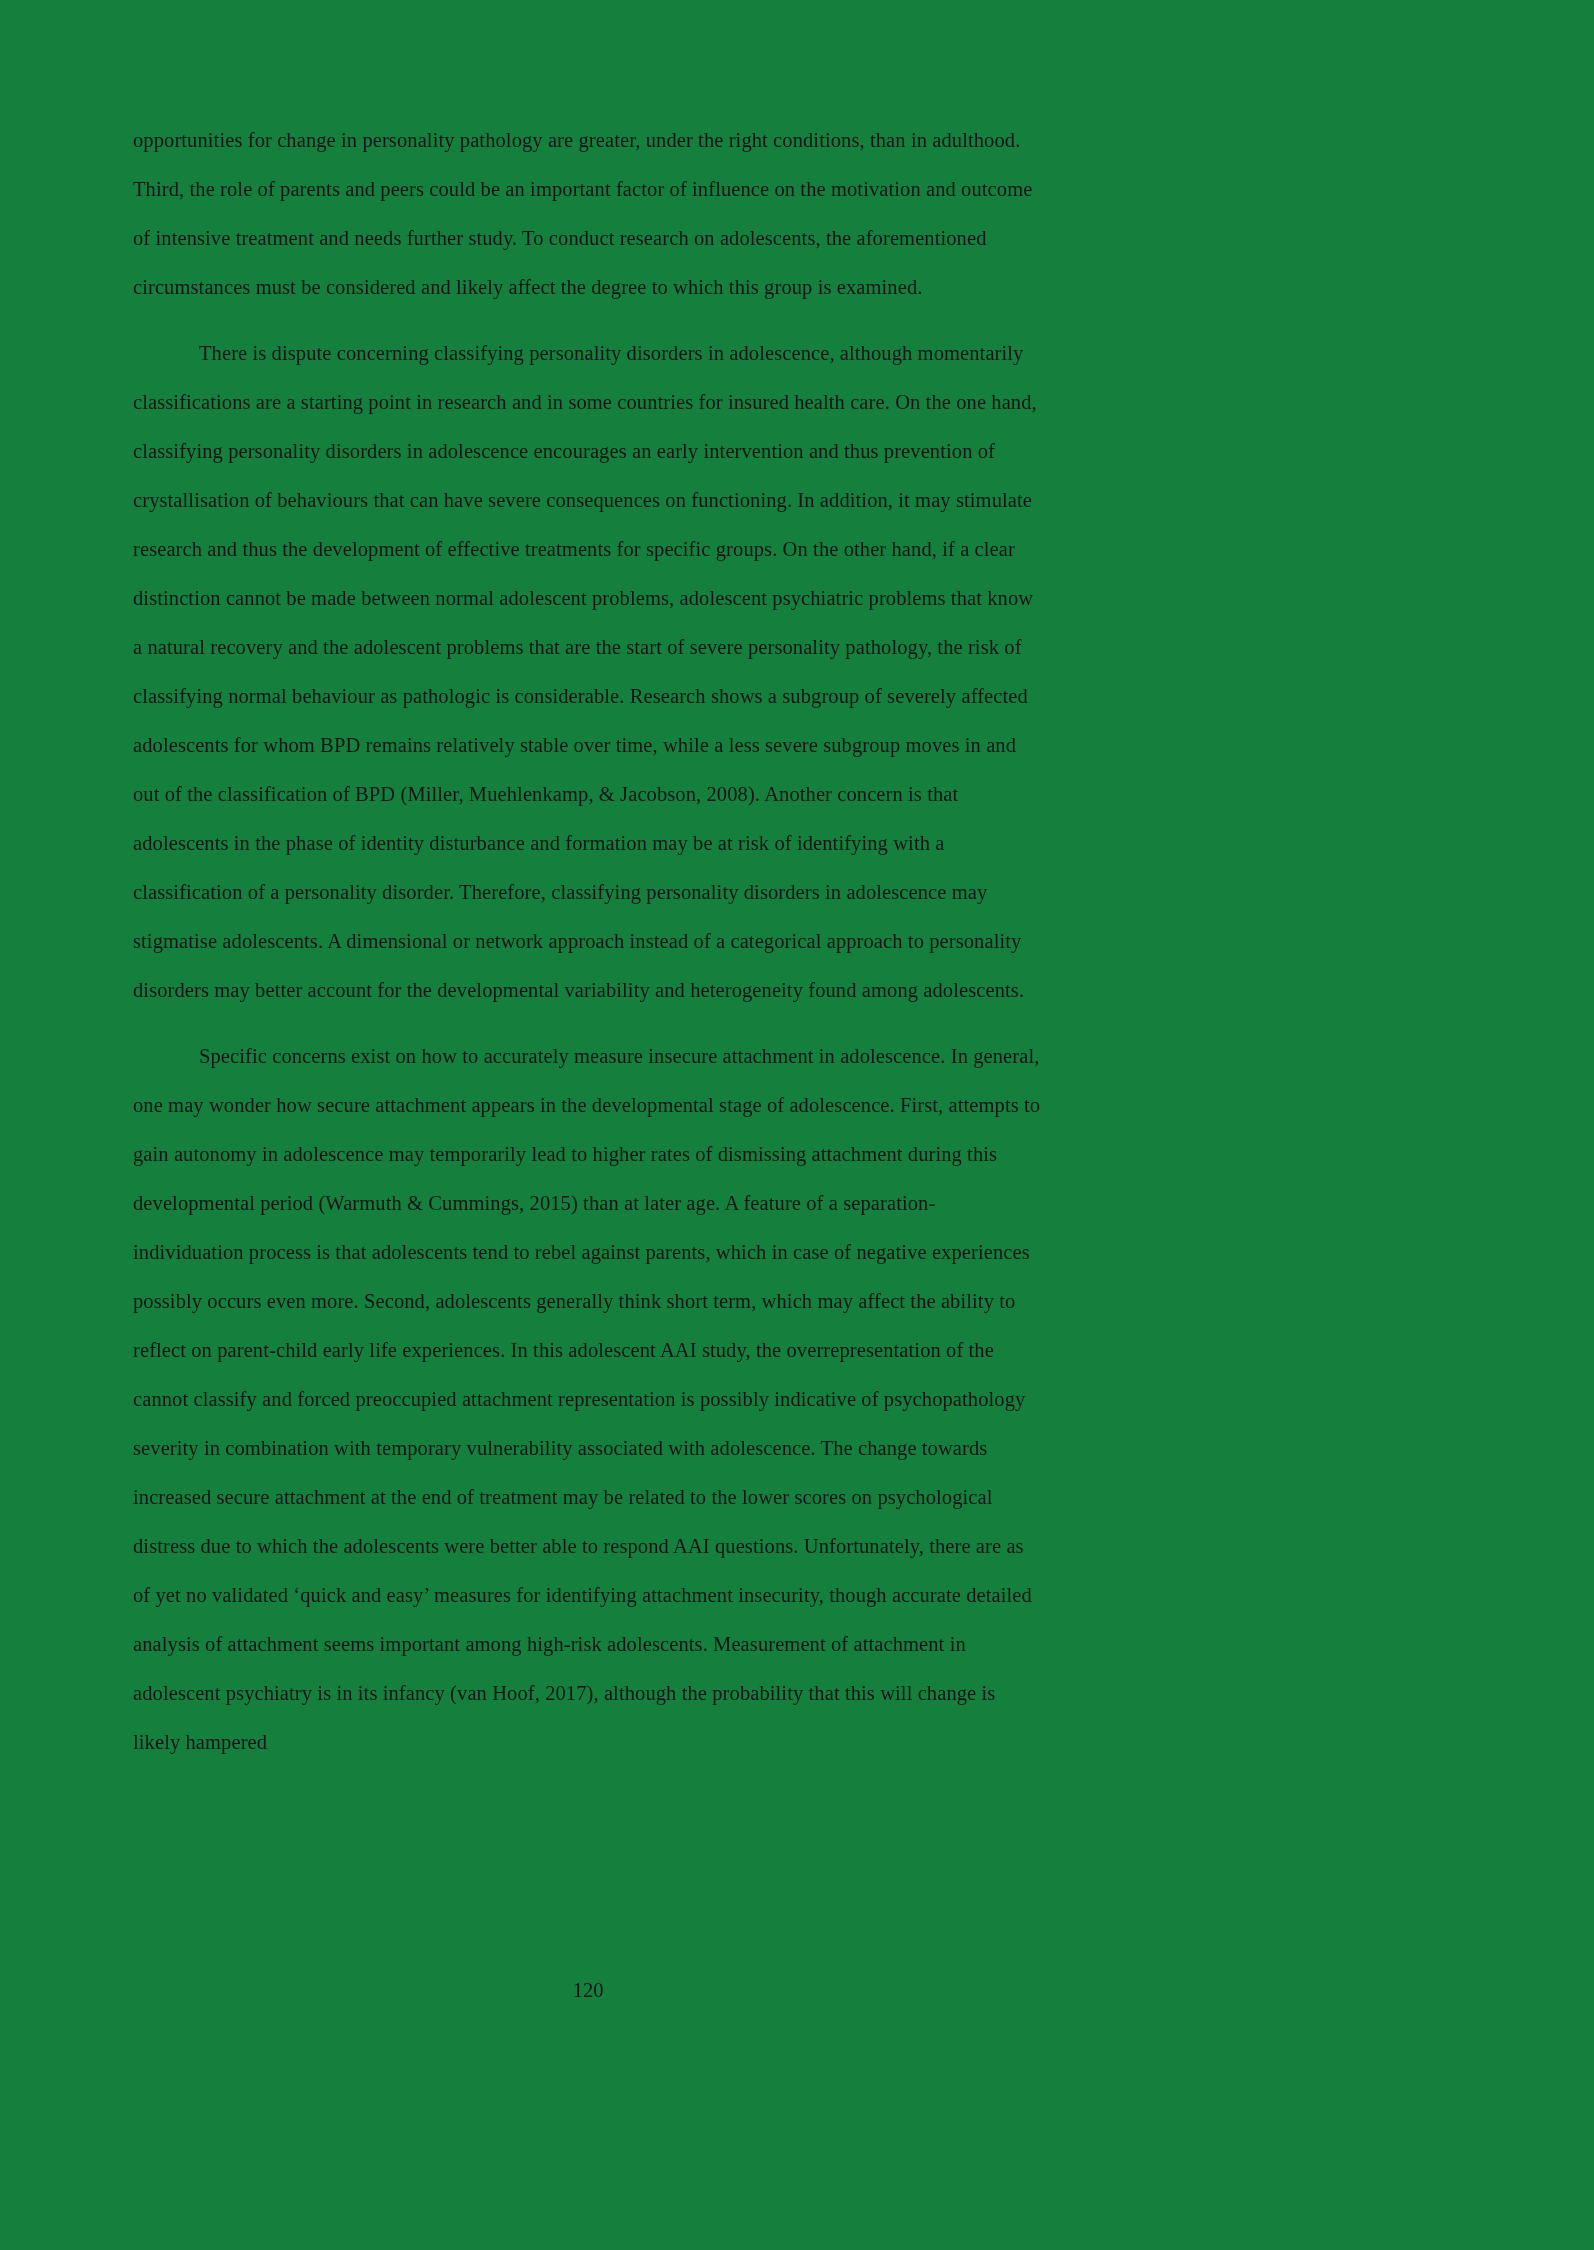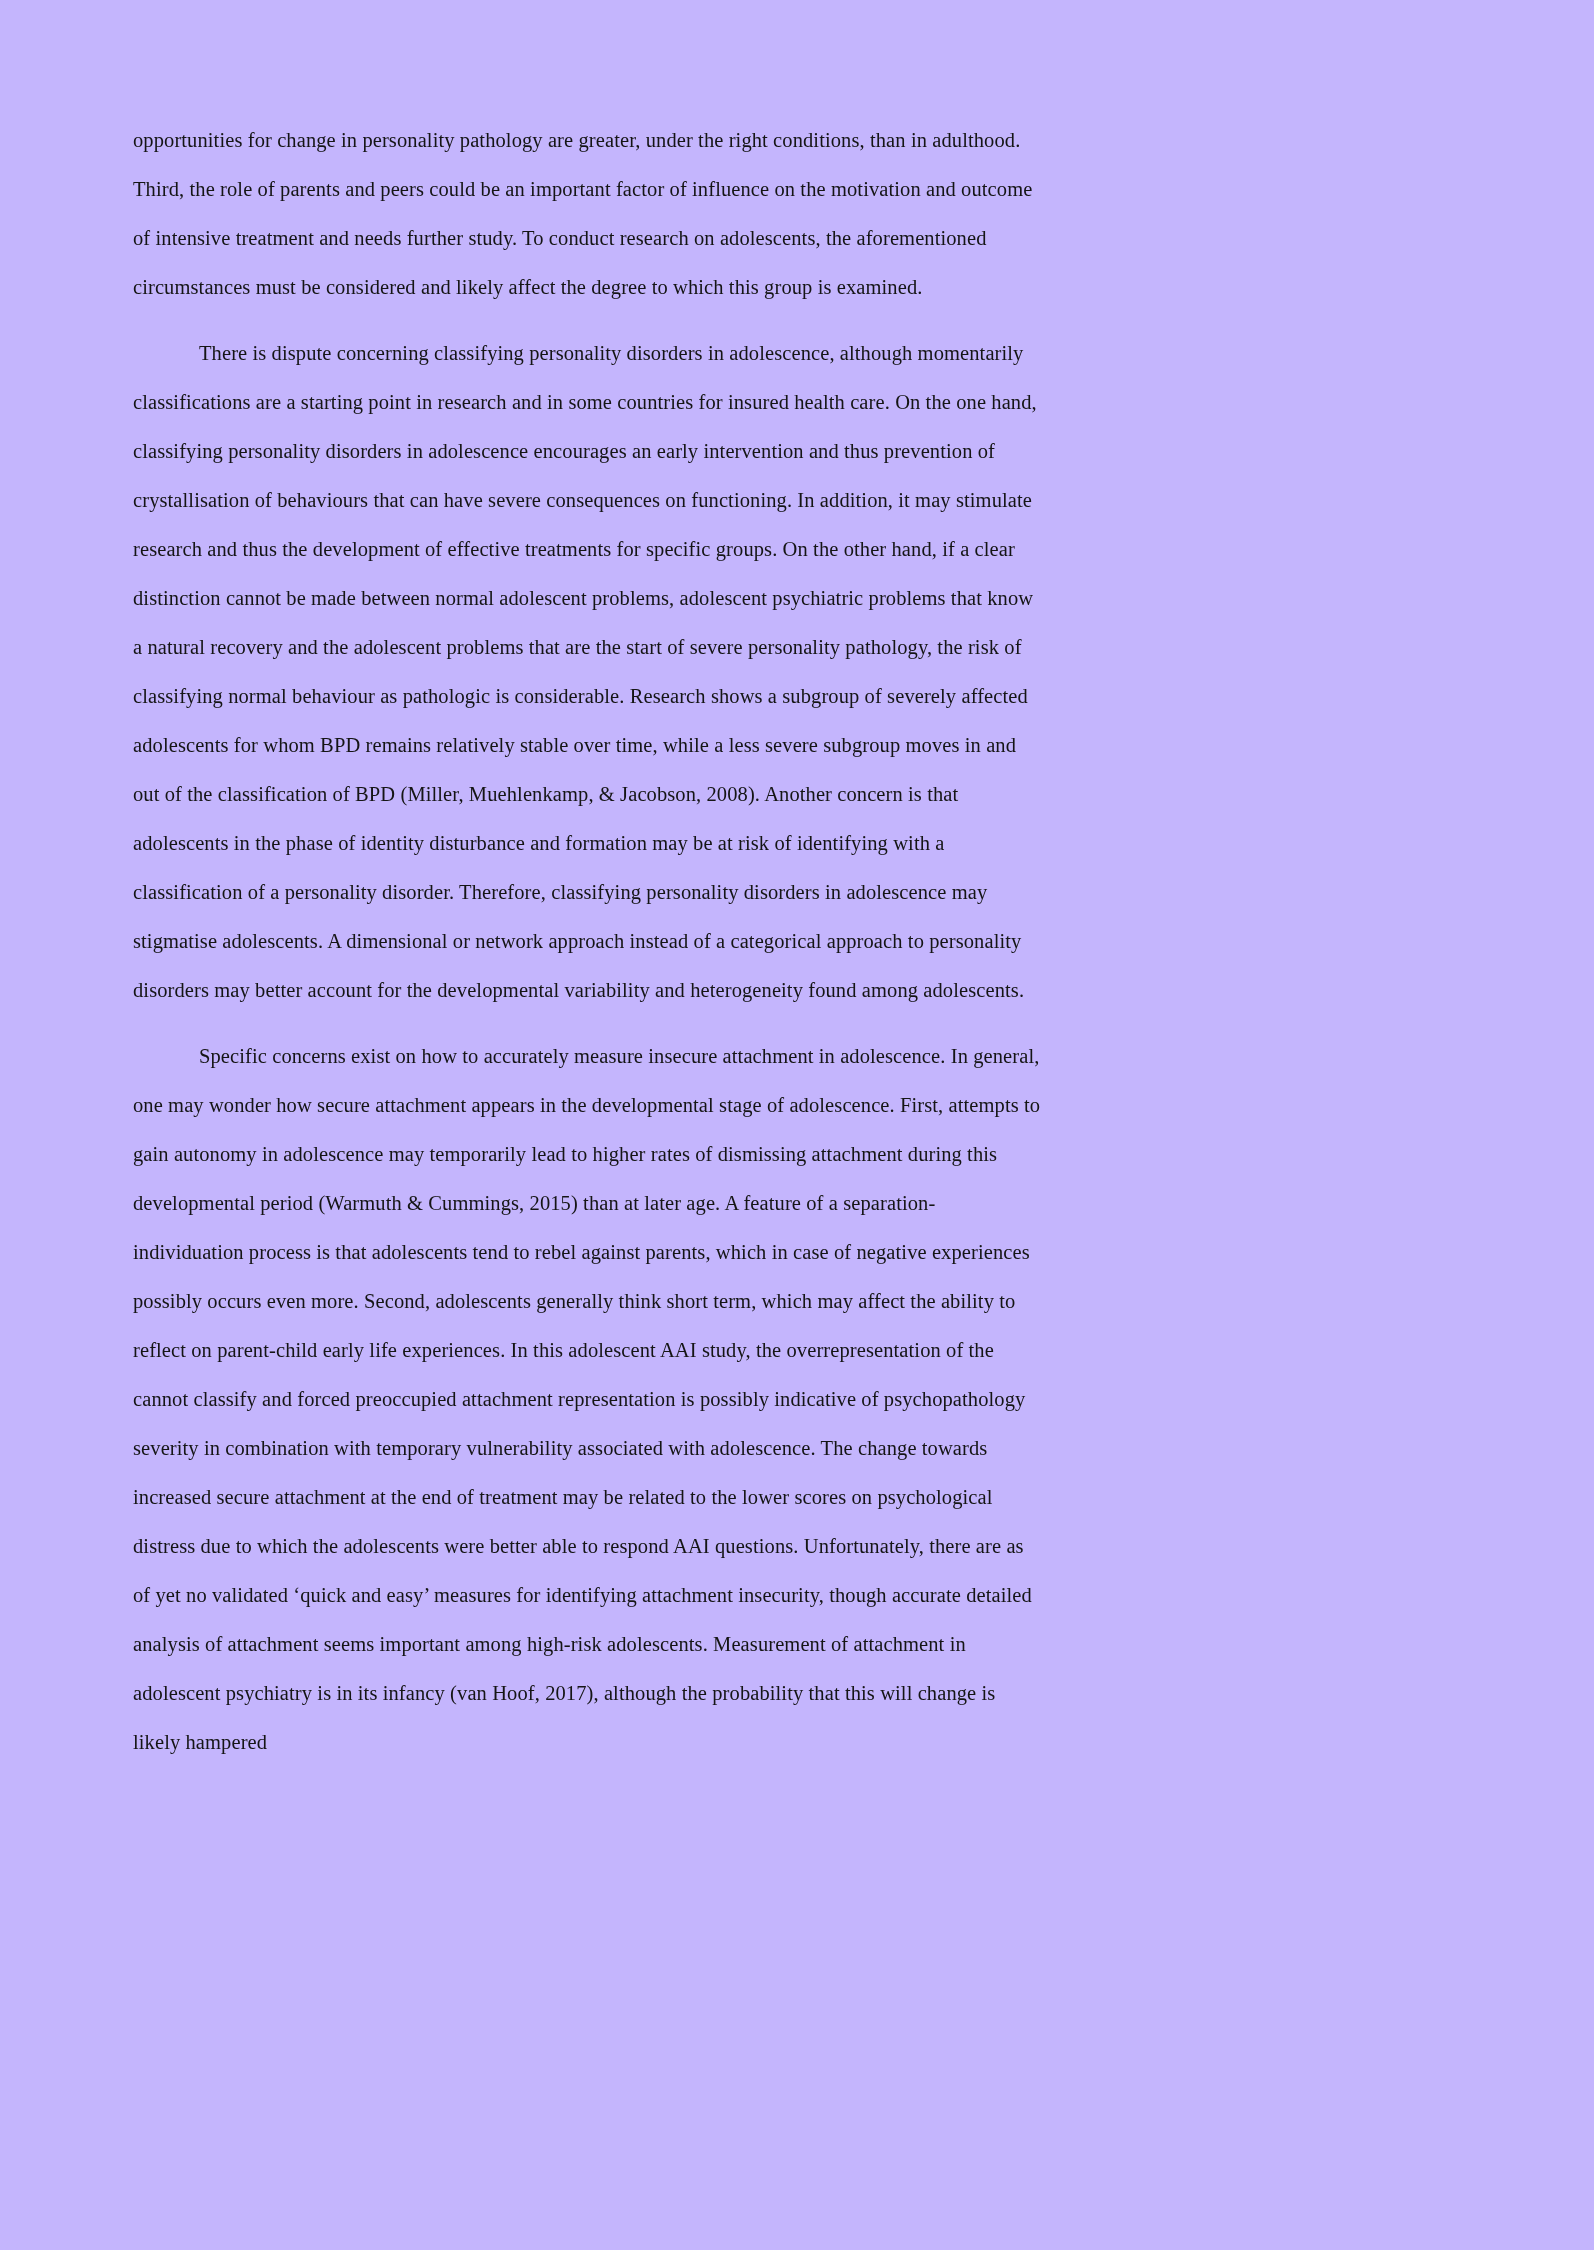--- a/index.html
+++ b/index.html
@@ -10,21 +10,21 @@
     width: 1594px;
     height: 2250px;
     background: #ffffff;
     position: relative;
     font-family: "Liberation Serif", "DejaVu Serif", serif;
     color: #151515;
   }
   .page {
     position: absolute;
     inset: 0;
-    background: #c4b5fd;
+    background: #15803d;
   }
   .page-content {
     position: absolute;
     left: 133px;
     top: 116px;
     width: 910px;
     font-size: 20.5px;
     line-height: 49px;
     text-align: left;
     letter-spacing: 0.1px;
@@ -51,13 +51,14 @@
 </style>
 </head>
 <body>
 
 <div class="page">
   <main class="page-content">
     <p class="para">opportunities for change in personality pathology are greater, under the right conditions, than in adulthood. Third, the role of parents and peers could be an important factor of influence on the motivation and outcome of intensive treatment and needs further study. To conduct research on adolescents, the aforementioned circumstances must be considered and likely affect the degree to which this group is examined.</p>
     <p class="para indented">There is dispute concerning classifying personality disorders in adolescence, although momentarily classifications are a starting point in research and in some countries for insured health care. On the one hand, classifying personality disorders in adolescence encourages an early intervention and thus prevention of crystallisation of behaviours that can have severe consequences on functioning. In addition, it may stimulate research and thus the development of effective treatments for specific groups. On the other hand, if a clear distinction cannot be made between normal adolescent problems, adolescent psychiatric problems that know a natural recovery and the adolescent problems that are the start of severe personality pathology, the risk of classifying normal behaviour as pathologic is considerable. Research shows a subgroup of severely affected adolescents for whom BPD remains relatively stable over time, while a less severe subgroup moves in and out of the classification of BPD (Miller, Muehlenkamp, &amp; Jacobson, 2008). Another concern is that adolescents in the phase of identity disturbance and formation may be at risk of identifying with a classification of a personality disorder. Therefore, classifying personality disorders in adolescence may stigmatise adolescents. A dimensional or network approach instead of a categorical approach to personality disorders may better account for the developmental variability and heterogeneity found among adolescents.</p>
     <p class="para indented">Specific concerns exist on how to accurately measure insecure attachment in adolescence. In general, one may wonder how secure attachment appears in the developmental stage of adolescence. First, attempts to gain autonomy in adolescence may temporarily lead to higher rates of dismissing attachment during this developmental period (Warmuth &amp; Cummings, 2015) than at later age. A feature of a separation-individuation process is that adolescents tend to rebel against parents, which in case of negative experiences possibly occurs even more. Second, adolescents generally think short term, which may affect the ability to reflect on parent-child early life experiences. In this adolescent AAI study, the overrepresentation of the cannot classify and forced preoccupied attachment representation is possibly indicative of psychopathology severity in combination with temporary vulnerability associated with adolescence. The change towards increased secure attachment at the end of treatment may be related to the lower scores on psychological distress due to which the adolescents were better able to respond AAI questions. Unfortunately, there are as of yet no validated ‘quick and easy’ measures for identifying attachment insecurity, though accurate detailed analysis of attachment seems important among high-risk adolescents. Measurement of attachment in adolescent psychiatry is in its infancy (van Hoof, 2017), although the probability that this will change is likely hampered</p>
   </main>
+  <div class="page-number">120</div>
 </div>
 
 </body></html>

